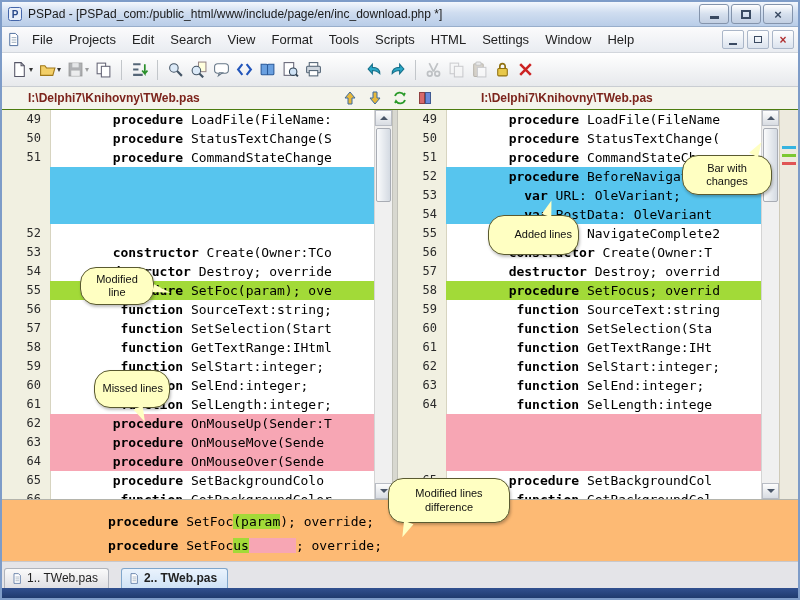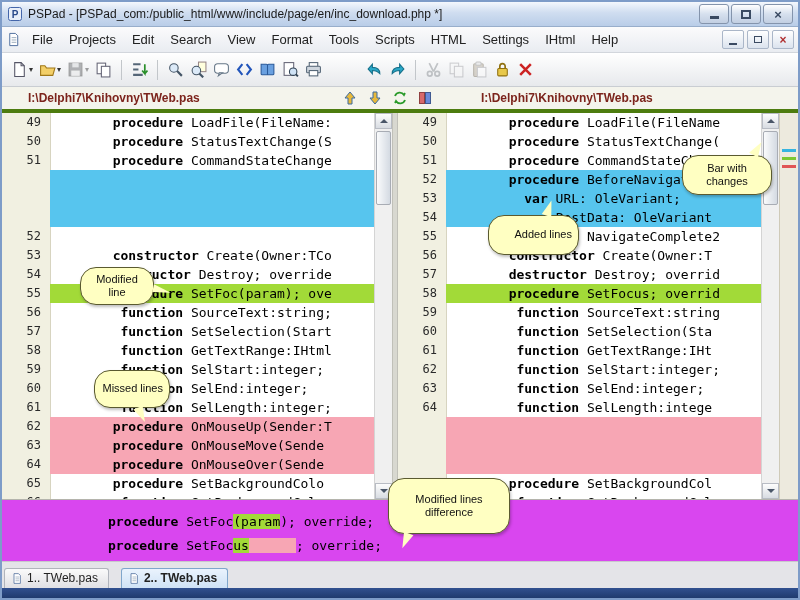--- a/index.html
+++ b/index.html
@@ -32,21 +32,21 @@
   .toolbar{flex:0 0 33px;display:flex;align-items:center;padding:0 6px;
     background:linear-gradient(#ffffff,#e7e9ec);border-bottom:1px solid #c9cdd2;}
   .tbtn{height:24px;padding:0 2px;display:flex;align-items:center;justify-content:center;border-radius:3px;margin:0 1px;}
   .tbtn svg{width:17px;height:17px;display:block;}
   .tbtn.disabled{opacity:.45;filter:grayscale(70%);}
   .caret{font-size:8px;color:#333;margin-left:1px;}
   .tsep{width:1px;height:20px;background:#c2c6ca;margin:0 6px;}
   .tgap{width:38px;height:1px;}
   
   .cmp{flex:0 0 22px;display:flex;align-items:center;background:#f4f4ec;
-    border-bottom:4px solid #4d7c0f;font-size:12px;font-weight:bold;color:#7c241c;}
+    border-bottom:1px solid #4d7c0f;font-size:12px;font-weight:bold;color:#7c241c;}
   .cmp-left{width:340px;padding-left:26px;white-space:nowrap;overflow:hidden;box-sizing:border-box;}
   .cmp-icons{display:flex;gap:9px;align-items:center;}
   .cmp-icons .cbtn svg{width:16px;height:16px;display:block;}
   .cmp-right{margin-left:48px;white-space:nowrap;overflow:hidden;}
   
   .panes{flex:1;display:flex;min-height:0;background:#fff;}
   .pane{display:flex;min-width:0;overflow:hidden;}
   .pane-l{width:390px;}
   .pane-r{flex:1;}
   .rows{flex:1;min-width:0;overflow:hidden;
@@ -65,21 +65,21 @@
     display:flex;align-items:center;justify-content:center;box-sizing:border-box;}
   .sarr::after{content:'';border:4px solid transparent;display:block;}
   .sarr.up::after{border-bottom-color:#4a5668;margin-top:-4px;}
   .sarr.down::after{border-top-color:#4a5668;margin-bottom:-4px;}
   .strack{flex:1;position:relative;}
   .sthumb{position:absolute;left:1px;right:1px;top:2px;height:72px;border:1px solid #a8acb4;border-radius:2px;
     background:linear-gradient(90deg,#fafbfc,#d4dae2);}
   .changes-bar{flex:0 0 18px;background:#edeade;border-left:1px solid #cfcab8;position:relative;}
   .cmark{position:absolute;left:2px;right:2px;height:3px;}
   
-  .detail{flex:0 0 62px;background:#d946ef;border-top:1px solid #b4b4ac;padding:12px 0 0 106px;box-sizing:border-box;}
+  .detail{flex:0 0 62px;background:#fdba74;border-top:1px solid #b4b4ac;padding:12px 0 0 106px;box-sizing:border-box;}
   .dline{font-family:"DejaVu Sans Mono",monospace;font-size:13px;height:19px;line-height:19px;white-space:pre;color:#000;}
   .dline+.dline{margin-top:5px;}
   .dline .h-modified,.dline .h-missed{display:inline;}
   
   .tabbar{flex:0 0 24px;background:#e4e4e8;border-top:1px solid #c8c8cc;display:flex;align-items:flex-end;
     padding:2px 2px 0 2px;gap:12px;}
   .tab{display:flex;align-items:center;gap:4px;padding:2px 10px 3px 6px;font-size:12px;color:#222;
     background:linear-gradient(#fafafa,#e0e0e4);border:1px solid #b0b4bc;border-bottom:none;border-radius:3px 3px 0 0;}
   .tab.active{background:linear-gradient(#eaf3fd,#cfe2f6);border-color:#7fa6cc;font-weight:bold;}
   .tab svg{width:12px;height:13px;display:block;}
@@ -90,21 +90,21 @@
     color:#111;padding:4px 6px;box-shadow:1px 2px 3px rgba(0,0,0,.25);z-index:5;box-sizing:border-box;}
   .callout .tail{position:absolute;width:0;height:0;border:solid transparent;}
   #co-modified-line{left:78px;top:241px;width:74px;height:38px;margin-top:24px;}
   #co-modified-line .tail{left:100%;top:18px;border-width:5px 0 3px 18px;border-left-color:#ffffc2;transform:rotate(12deg);}
   #co-missed-lines{left:92px;top:368px;width:76px;height:38px;}
   #co-missed-lines .tail{left:55%;top:100%;border-width:16px 4px 0 6px;border-top-color:#ffffc2;transform:rotate(-22deg);}
   #co-added-lines{left:486px;top:213px;width:91px;height:40px;}
   #co-added-lines .tail{left:62%;bottom:100%;border-width:0 5px 16px 5px;border-bottom-color:#ffffc2;transform:rotate(18deg);}
   #co-bar-changes{left:680px;top:153px;width:90px;height:40px;}
   #co-bar-changes .tail{left:78%;bottom:100%;border-width:0 4px 15px 6px;border-bottom-color:#ffffc2;transform:rotate(28deg);}
-  #co-mod-diff{left:386px;top:476px;width:122px;height:56px;}
+  #co-mod-diff{left:386px;top:476px;width:122px;height:45px;border-radius:15px;}
   #co-mod-diff .tail{left:10%;top:100%;border-width:16px 6px 0 4px;border-top-color:#ffffc2;transform:rotate(20deg);}
 </style>
 </head>
 <body>
 
 <div class="window">
 
   <div class="titlebar">
     <span class="ticon">
         <svg viewBox="0 0 16 16">
@@ -137,21 +137,21 @@
         <span class="menu-item">File</span>
         <span class="menu-item">Projects</span>
         <span class="menu-item">Edit</span>
         <span class="menu-item">Search</span>
         <span class="menu-item">View</span>
         <span class="menu-item">Format</span>
         <span class="menu-item">Tools</span>
         <span class="menu-item">Scripts</span>
         <span class="menu-item">HTML</span>
         <span class="menu-item">Settings</span>
-        <span class="menu-item">IHtml</span>
+        <span class="menu-item">Window</span>
         <span class="menu-item">Help</span>
       </div>
     <div class="mdi-controls" style="display:flex;">
       <span class="mdi-btn">
           <span class="g-min"></span>
         </span>
       <span class="mdi-btn">
           <span class="g-max"></span>
         </span>
       <span class="mdi-btn">

